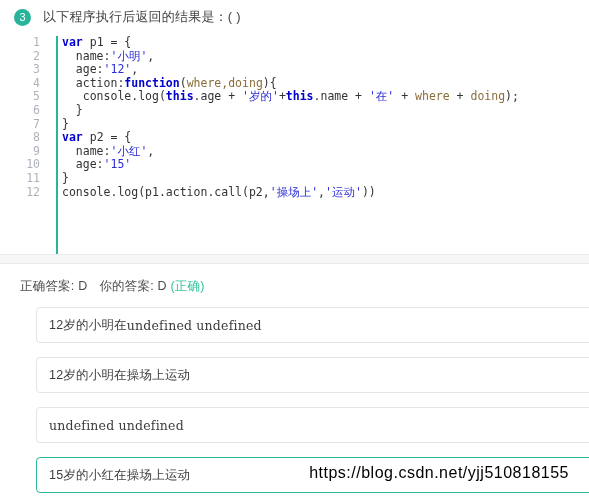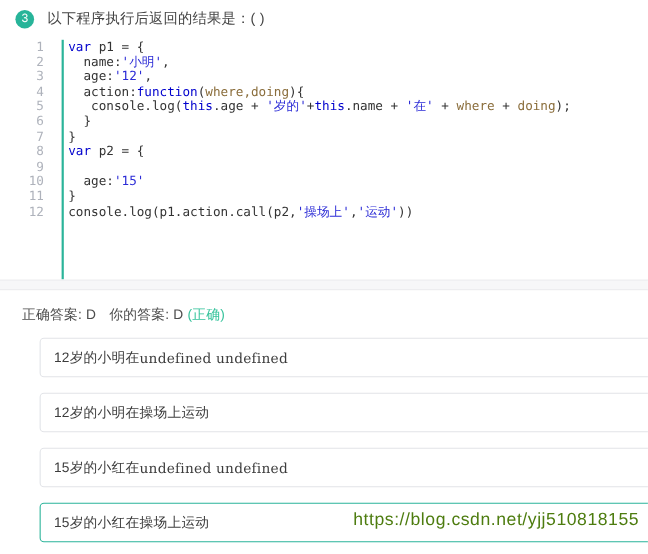--- a/index.html
+++ b/index.html
@@ -86,21 +86,21 @@
     width: 2px;
     height: 218px;
     background: #2bb49a;
   }
   .code-text {
     padding-left: 14px;
     color: #333333;
     white-space: pre;
     font-family: "DejaVu Sans Mono", "Liberation Mono", monospace;
   }
-  .tok-kw   { color: #0000cd; font-weight: normal; text-align: center; }
+  .tok-kw   { color: #0000cd; font-weight: bold; text-align: center; }
   .tok-str  { color: #2b2bd6; }
   .tok-par  { color: #8a6d3b; }
   .tok-pln  { color: #333333; }
 
   
   .section-gap {
     height: 10px;
     background: #f7f7f8;
     border-top: 1px solid #e9e9ec;
     border-bottom: 1px solid #e9e9ec;
@@ -144,24 +144,24 @@
   }
   .option .mono {
     font-family: "DejaVu Serif", "Liberation Serif", serif;
     font-size: 12.5px;
     text-align: center;
   }
 
   
   .watermark {
     position: absolute;
-    right: 8px;
+    right: 20px;
     bottom: 22px;
     font-size: 16px;
-    color: #4d7c0f;
+    color: #000000;
     letter-spacing: 0.5px;
     font-family: "Liberation Sans", sans-serif;
     pointer-events: none;
   }
 </style>
 </head>
 <body>
 
 <div id="app">
 
@@ -174,21 +174,21 @@
     <div class="gutter-rule"></div>
     <div class="code-rows" id="code-rows">
         <div class="code-row"><span class="ln">1</span><span class="code-text"><span class="tok-kw">var</span><span class="tok-pln"> p1 = {</span></span></div>
         <div class="code-row"><span class="ln">2</span><span class="code-text"><span class="tok-pln">  name:</span><span class="tok-str">'小明'</span><span class="tok-pln">,</span></span></div>
         <div class="code-row"><span class="ln">3</span><span class="code-text"><span class="tok-pln">  age:</span><span class="tok-str">'12'</span><span class="tok-pln">,</span></span></div>
         <div class="code-row"><span class="ln">4</span><span class="code-text"><span class="tok-pln">  action:</span><span class="tok-kw">function</span><span class="tok-pln">(</span><span class="tok-par">where,doing</span><span class="tok-pln">){</span></span></div>
         <div class="code-row"><span class="ln">5</span><span class="code-text"><span class="tok-pln">   console.log(</span><span class="tok-kw">this</span><span class="tok-pln">.age + </span><span class="tok-str">'岁的'</span><span class="tok-pln">+</span><span class="tok-kw">this</span><span class="tok-pln">.name + </span><span class="tok-str">'在'</span><span class="tok-pln"> + </span><span class="tok-par">where</span><span class="tok-pln"> + </span><span class="tok-par">doing</span><span class="tok-pln">);</span></span></div>
         <div class="code-row"><span class="ln">6</span><span class="code-text"><span class="tok-pln">  }</span></span></div>
         <div class="code-row"><span class="ln">7</span><span class="code-text"><span class="tok-pln">}</span></span></div>
         <div class="code-row"><span class="ln">8</span><span class="code-text"><span class="tok-kw">var</span><span class="tok-pln"> p2 = {</span></span></div>
-        <div class="code-row"><span class="ln">9</span></div>
+        <div class="code-row"><span class="ln">9</span><span class="code-text"><span class="tok-pln">  name:</span><span class="tok-str">'小红'</span><span class="tok-pln">,</span></span></div>
         <div class="code-row"><span class="ln">10</span><span class="code-text"><span class="tok-pln">  age:</span><span class="tok-str">'15'</span></span></div>
         <div class="code-row"><span class="ln">11</span><span class="code-text"><span class="tok-pln">}</span></span></div>
         <div class="code-row"><span class="ln">12</span><span class="code-text"><span class="tok-pln">console.log(p1.action.call(p2,</span><span class="tok-str">'操场上'</span><span class="tok-pln">,</span><span class="tok-str">'运动'</span><span class="tok-pln">))</span></span></div>
       </div>
   </div>
 
   <div class="section-gap"></div>
 
   <div class="answer-area">
     <div class="answer-line">
@@ -198,21 +198,20 @@
 
     <div class="options" id="options">
         <div class="option">
           <span>12岁的小明在</span>
           <span class="mono">undefined undefined</span>
         </div>
         <div class="option">
           <span>12岁的小明在操场上运动</span>
         </div>
         <div class="option">
-          <span>15岁的小红在</span>
           <span class="mono">undefined undefined</span>
         </div>
         <div class="option selected">
           <span>15岁的小红在操场上运动</span>
         </div>
       </div>
   </div>
 
   <div class="watermark">https://blog.csdn.net/yjj510818155</div>
 </div>

